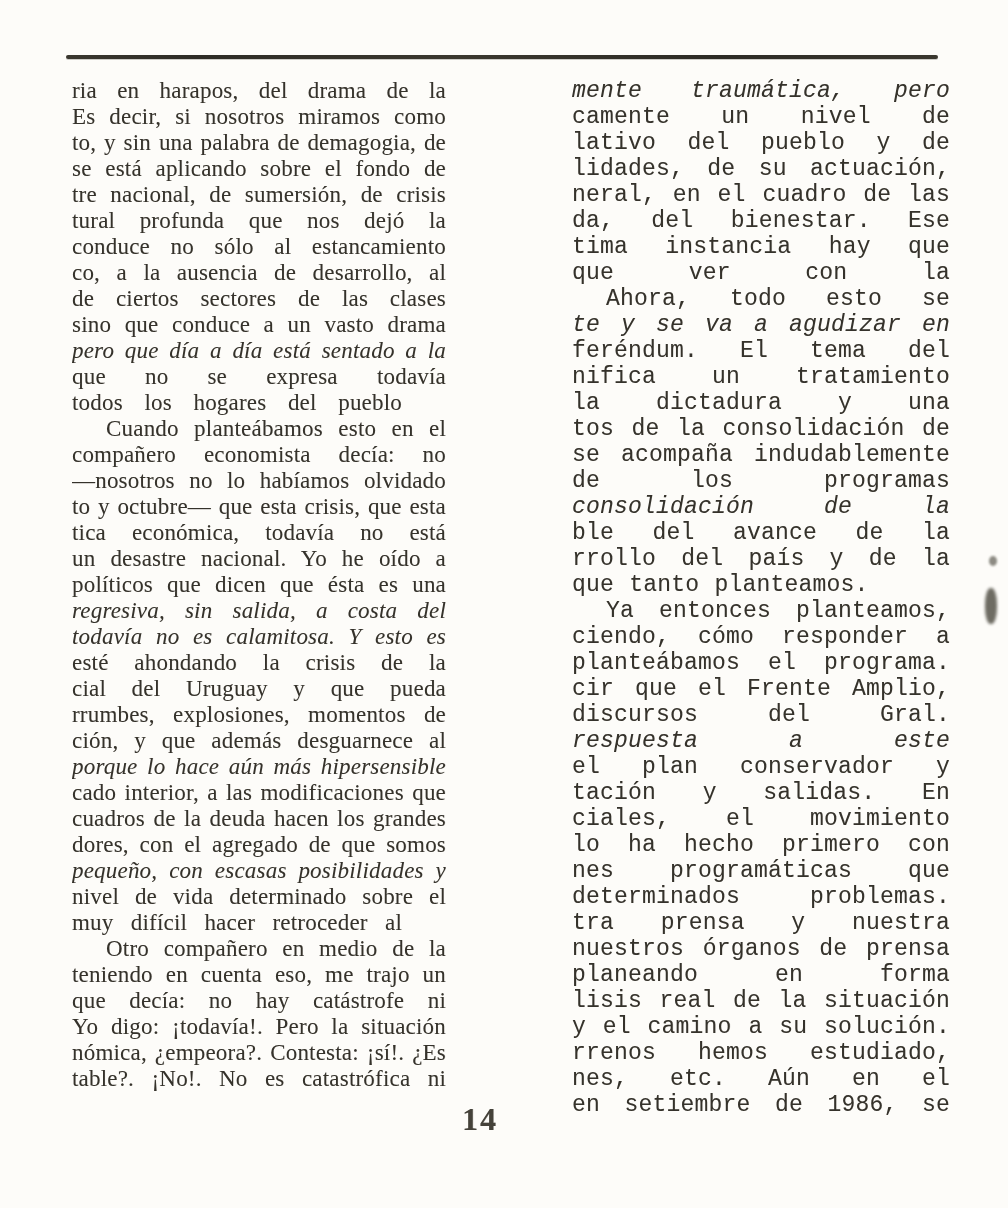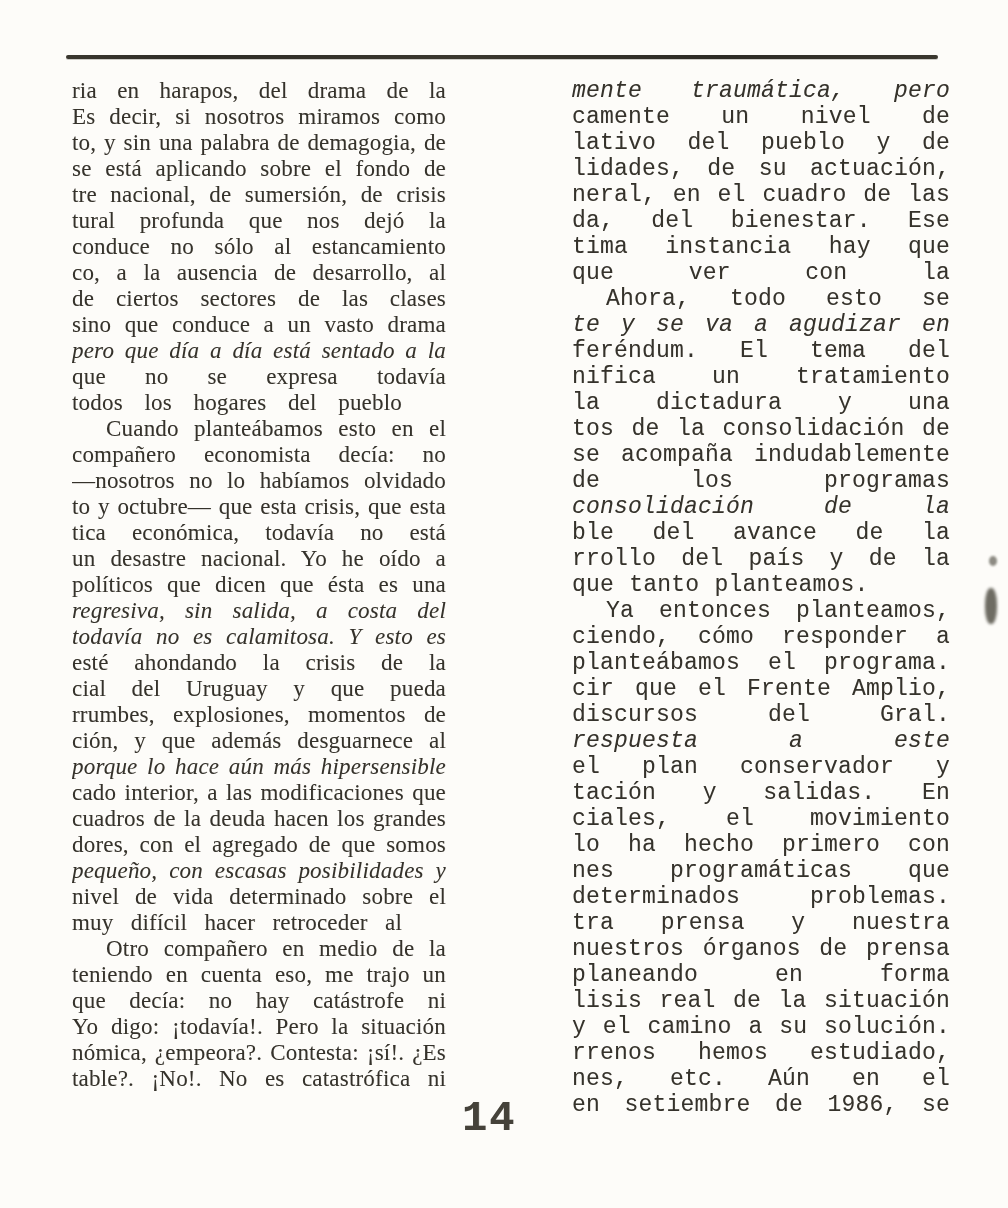--- a/index.html
+++ b/index.html
@@ -37,23 +37,23 @@
     text-align-last: justify;
   }
   .ln.ind { text-indent: 34px; }
   .ln.it { font-style: italic; }
   .ln.last-left   { text-align-last: left; }
   .ln.last-spread { text-align-last: justify; padding-right: 44px; }
   .ln.last-justify { text-align-last: justify; }
   .pagenum {
     position: absolute;
     left: 462px; top: 1096px;
-    font-family: Liberation Mono, monospace;
+    font-family: Liberation Serif, serif;
     font-weight: bold;
-    font-size: 42px;
+    font-size: 32px;
     line-height: 47px;
     letter-spacing: 2px;
     color: #45423a;
     text-shadow: 0.4px 0.4px 0 rgba(69,66,58,0.35);
   }
   .smudge-a {
     position: absolute;
     left: 989px; top: 556px;
     width: 8px; height: 10px;
     background: #8d8b83;

